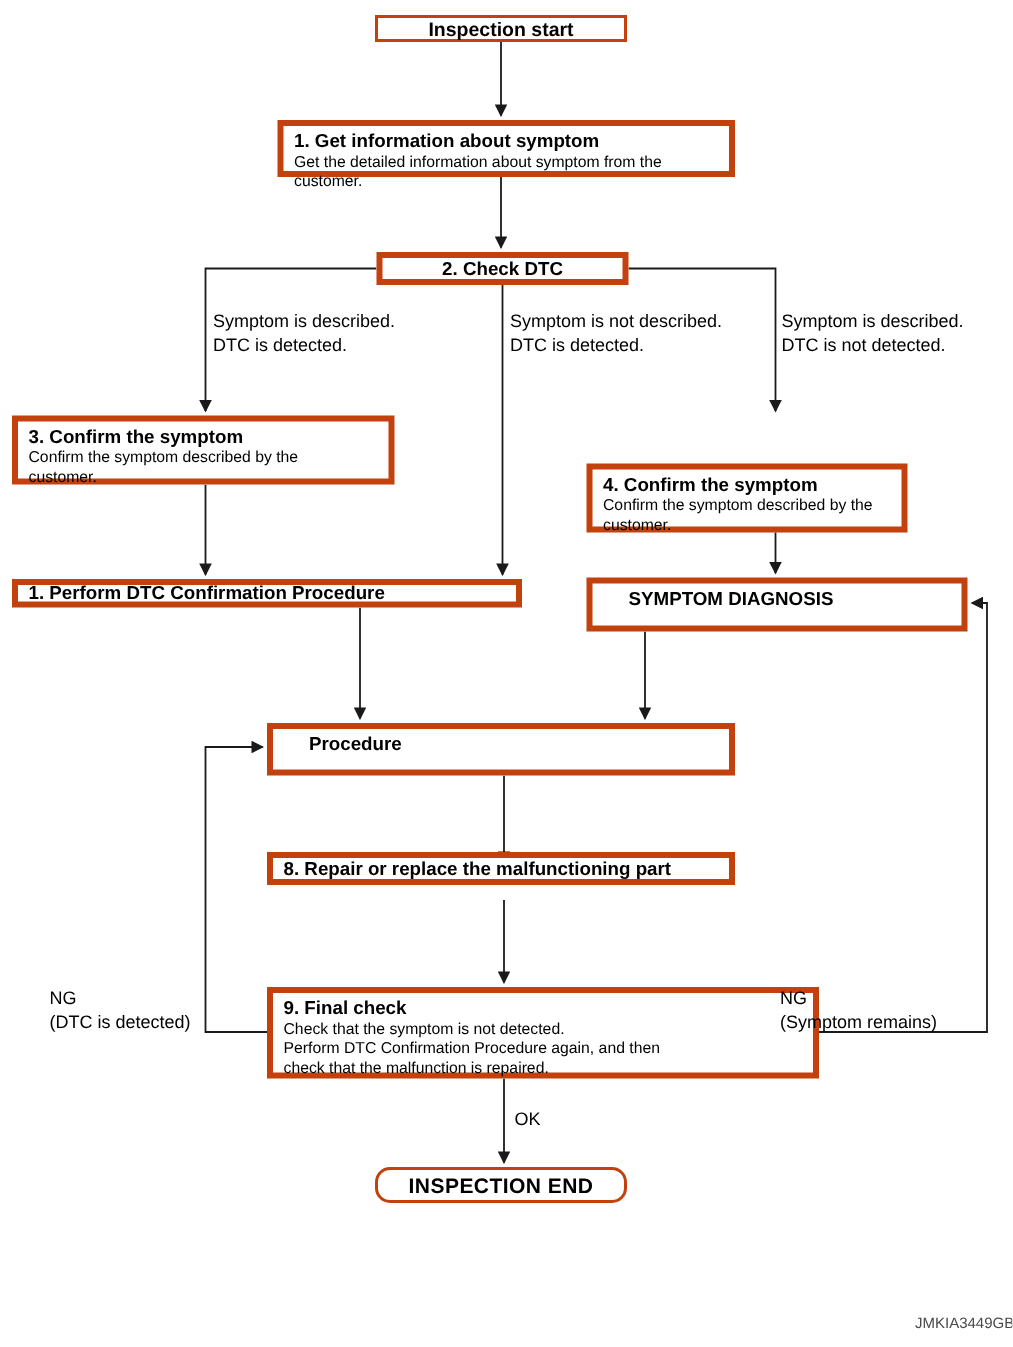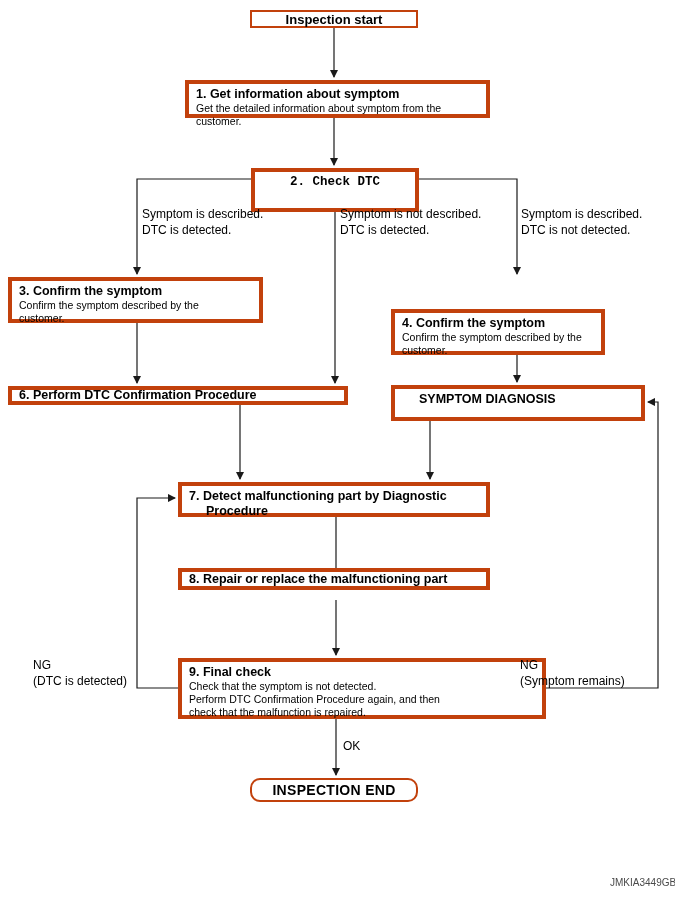--- a/index.html
+++ b/index.html
@@ -28,24 +28,23 @@
     display: flex;
     align-items: center;
     justify-content: center;
     font-weight: bold;
     font-size: 13px;
   }
   .terminal.end { font-size: 14px; letter-spacing: .3px; }
   .process { padding: 3px 7px; }
   .centered {
     display: flex;
-    align-items: flex-end;
+    align-items: flex-start;
     justify-content: center;
-    padding: 18px;
-    font-family: Liberation Mono, monospace;
+    padding: 0;
   }
   .vcenter {
     display: flex;
     align-items: center;
   }
   .title {
     font-weight: bold;
     font-size: 12.5px;
     line-height: 1.18;
   }
@@ -123,32 +122,31 @@
 customer.</div>
   </div>
 
   <div class="node process" style="left:391px; top:277px; width:214px; height:46px;margin-top:32px;">
     <div class="title">4. Confirm the symptom</div>
     <div class="body">Confirm the symptom described by the
 customer.</div>
   </div>
 
   <div class="node vcenter" style="left:8px; top:386px; width:340px; height:19px; padding:0 7px;">
-    <span class="title">6. Perform DTC Confirmation Procedure</span>
+    <span class="title">1. Perform DTC Confirmation Procedure</span>
   </div>
 
   <div class="node process" style="left:391px; top:385px; width:254px; height:36px;">
     <div class="title">
       <div class="indent">SYMPTOM DIAGNOSIS</div>
     </div>
   </div>
 
   <div class="node process" style="left:178px; top:482px; width:312px; height:35px;">
     <div class="title">
-      <div>7. Detect malfunctioning part by Diagnostic</div>
       <div class="indent">Procedure</div>
     </div>
   </div>
 
   <div class="node vcenter" style="left:178px; top:568px; width:312px; height:22px; padding:0 7px;">
     <span class="title">8. Repair or replace the malfunctioning part</span>
   </div>
 
   <div class="node process" style="left:178px; top:658px; width:368px; height:61px;">
     <div class="title">9. Final check</div>

